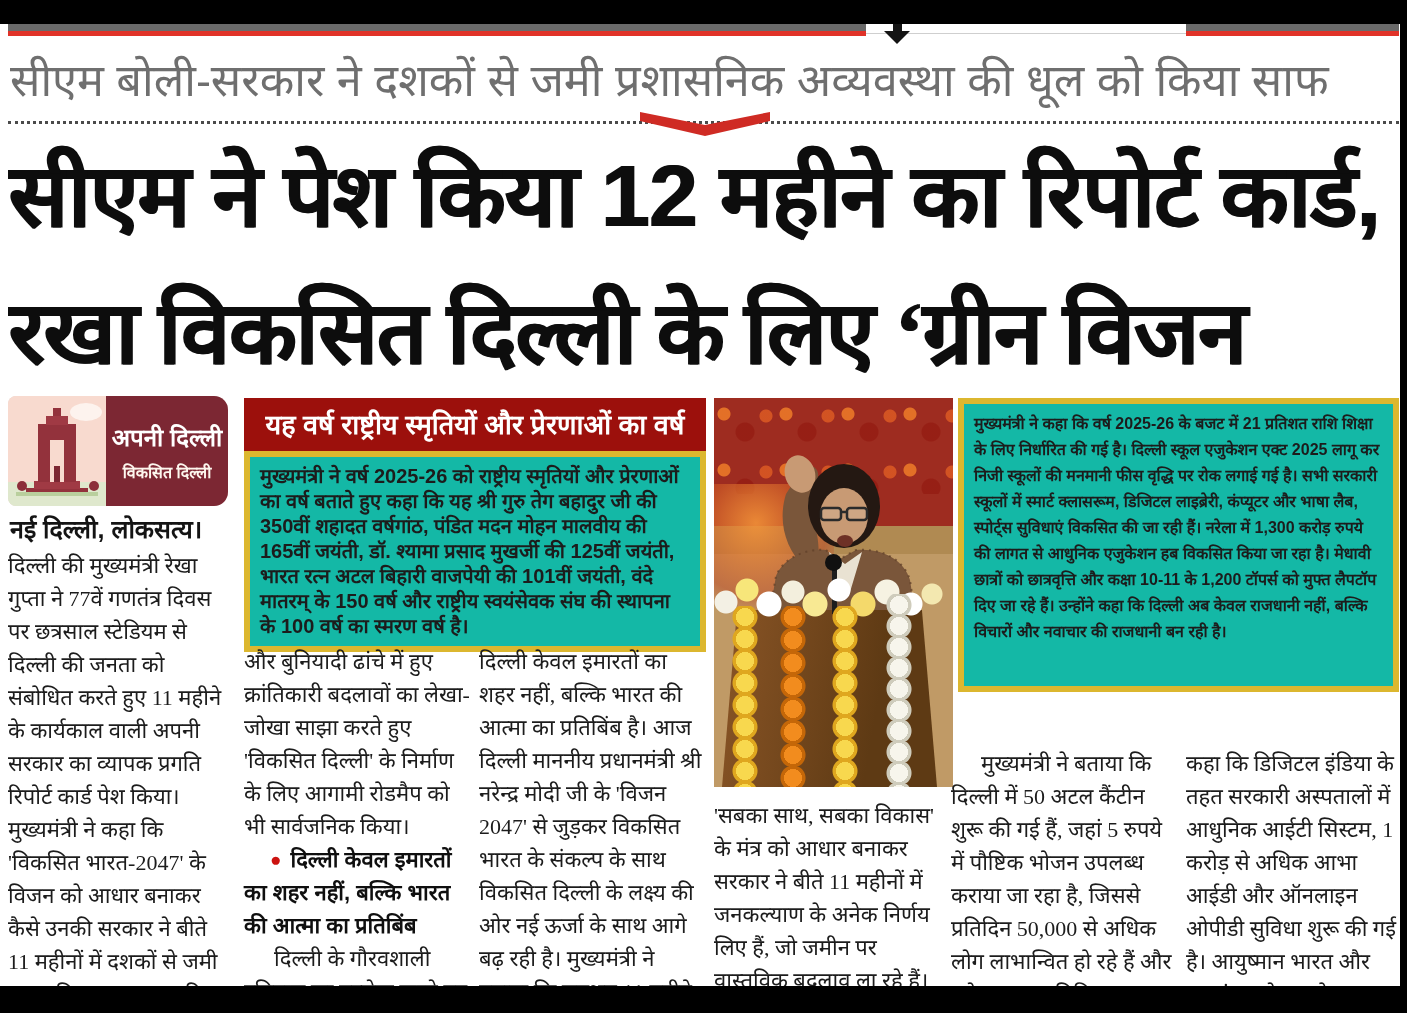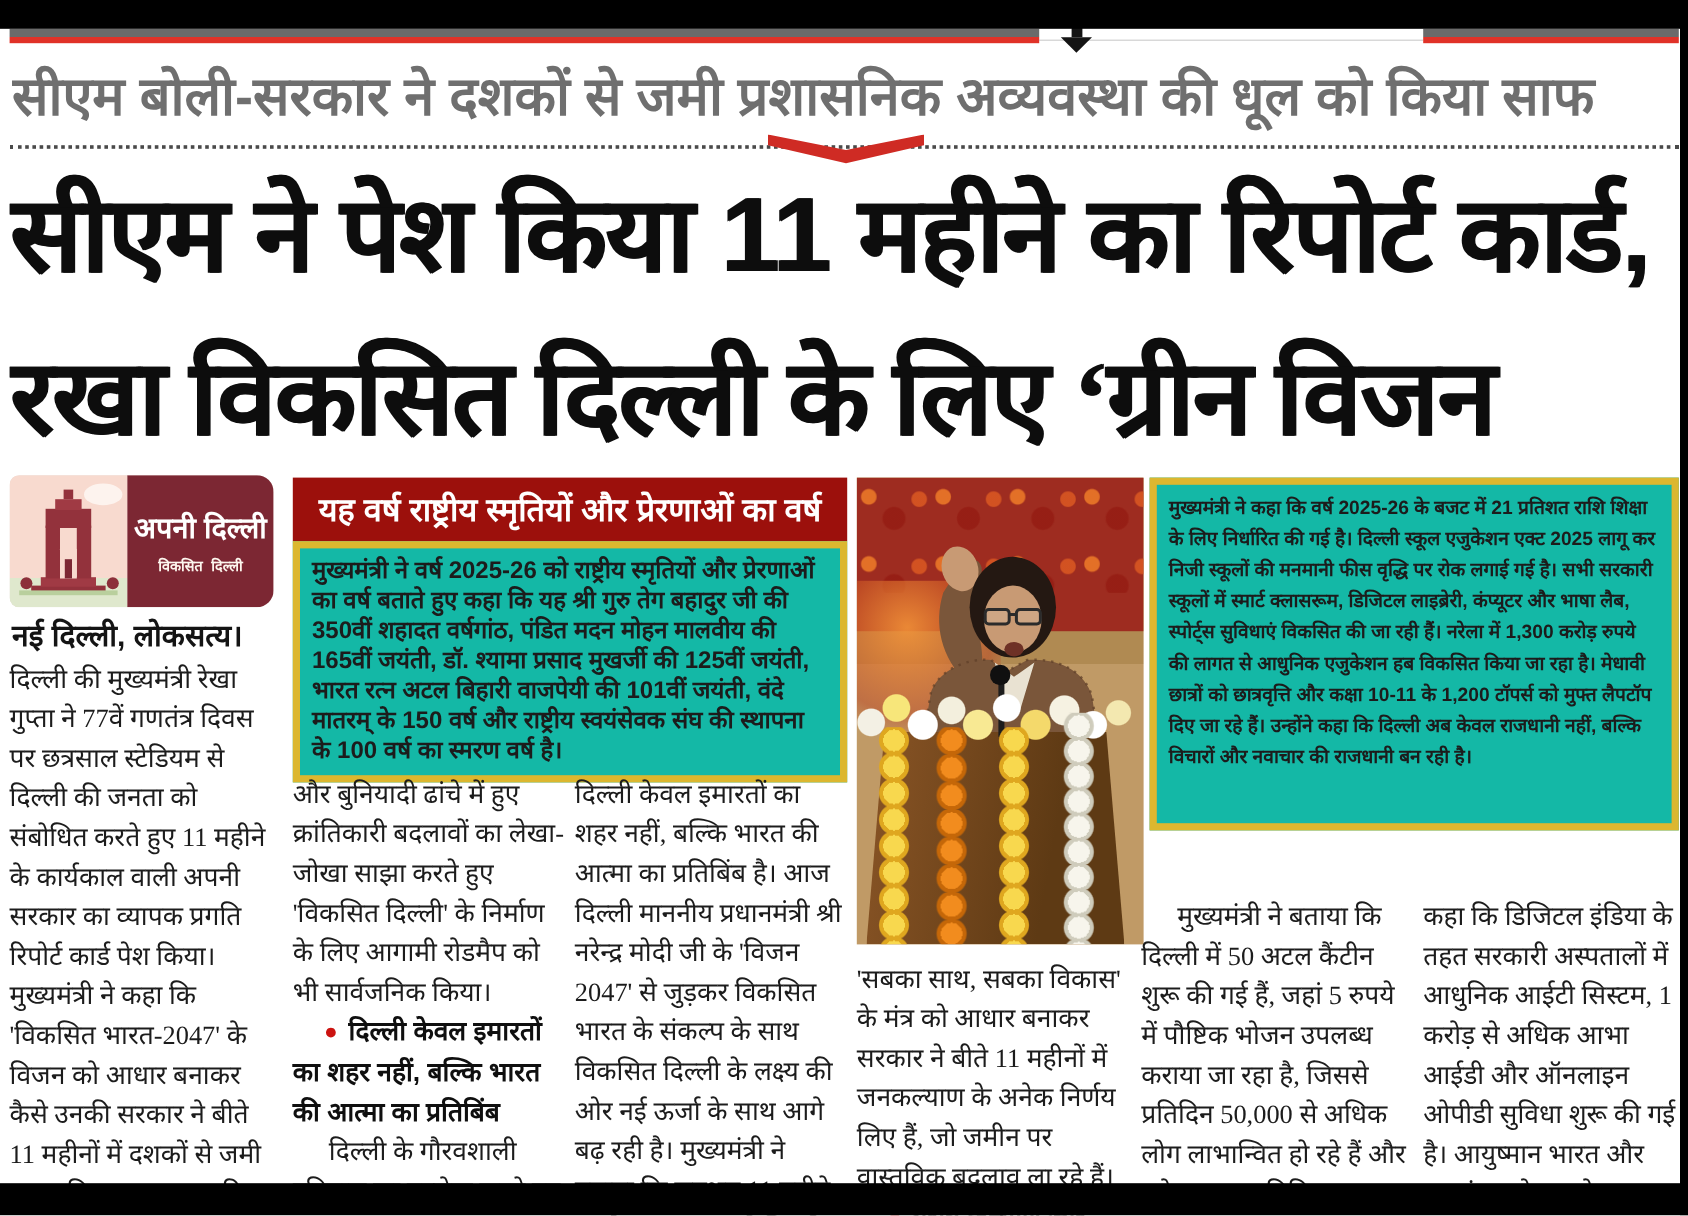--- a/index.html
+++ b/index.html
@@ -16,41 +16,41 @@
   .rule{position:absolute;top:24px;height:12px;z-index:4;
         background:linear-gradient(to bottom,#6a6a6a 0 55%, var(--accent-red,#e03228) 55% 100%);}
   .rule-left{left:8px;width:858px;}
   .rule-right{left:1186px;width:213px;}
   .rule-thin{position:absolute;left:866px;top:33px;width:320px;height:1px;background:#cfcfcf;z-index:3;}
   .down-arrow{position:absolute;left:884px;top:22px;z-index:5;}
   .down-arrow .stem{width:9px;height:9px;background:#141414;margin:0 auto;}
   .down-arrow .tri{width:0;height:0;border-left:13px solid transparent;border-right:13px solid transparent;border-top:13px solid #141414;}
 
   .kicker{position:absolute;left:10px;top:48px;width:1386px;height:66px;z-index:2;
-          font-size:45px;font-weight:700;color:var(--kicker-gray,#6f6f6f);
+          font-size:45px;font-weight:400;color:var(--kicker-gray,#6f6f6f);
           white-space:nowrap;overflow:hidden;letter-spacing:0;}
 
   .dotted{position:absolute;left:8px;top:121px;width:1391px;border-top:3px dotted #4a4a4a;z-index:2;}
   .chevron{position:absolute;left:640px;top:112px;z-index:3;}
 
   .headline{position:absolute;left:8px;top:136px;width:1392px;z-index:2;color:#0d0d0d;
             font-weight:900;font-size:88px;letter-spacing:-1px;white-space:nowrap;overflow:hidden;
             text-shadow:1.5px 0 0 #0d0d0d;}
   .headline .line{line-height:120px;}
   .headline .line2{margin-top:18px;font-family:Liberation Serif, serif;}
 
   
   .logo{position:absolute;left:8px;top:396px;width:220px;height:110px;display:flex;z-index:2;
         border-radius:8px 14px 14px 8px;overflow:hidden;box-shadow:0 0 0 1px #e7d8d2 inset;}
   .logo-left{width:98px;background:linear-gradient(#f8dacf 0 78%,#dfe8cd 78% 100%);position:relative;flex:none;}
   .logo-left svg{position:absolute;inset:0;}
   .logo-right{flex:1;background:var(--logo-maroon,#7c2733);color:#fff;display:flex;flex-direction:column;
               justify-content:center;align-items:center;gap:8px;text-align:center;}
   .logo-line1{font-size:24px;font-weight:800;}
-  .logo-line2{font-size:12px;font-weight:800;color:#fdf6ee;font-family:Liberation Mono, monospace;}
+  .logo-line2{font-size:16px;font-weight:800;color:#fdf6ee;}
 
   .dateline{position:absolute;left:10px;top:511px;font-size:25px;font-weight:700;color:#141414;z-index:2;}
 
   
   .textcol{position:absolute;z-index:2;font-family:"Liberation Serif",serif;
            font-size:22px;line-height:33px;color:#1c1c1c;}
   .textcol p{margin:0;}
   .indent{text-indent:30px;}
   .subhead{font-weight:700;color:#0f0f0f;text-indent:26px;font-family:"Liberation Sans",sans-serif;font-size:22px;}
   .bullet{color:var(--bullet-red,#cc1310);margin-right:9px;font-size:19px;vertical-align:1px;}
@@ -129,21 +129,21 @@
   <div class="kicker">सीएम बोली-सरकार ने दशकों से जमी प्रशासनिक अव्यवस्था की धूल को किया साफ</div>
 
   <div class="dotted"></div>
   <div class="chevron">
     <svg width="130" height="26" viewBox="0 0 130 26">
       <polygon points="0,0 65,13 130,0 130,9 65,24 0,9" fill="#cf2b24"></polygon>
     </svg>
   </div>
 
   <div class="headline">
-    <div class="line line1">सीएम ने पेश किया 11 महीने का रिपोर्ट कार्ड,</div>
+    <div class="line line1">सीएम ने पेश किया 12 महीने का रिपोर्ट कार्ड,</div>
     <div class="line line2">रखा विकसित दिल्ली के लिए ‘ग्रीन विजन</div>
   </div>
 
   <div class="logo">
     <div class="logo-left">
       <svg viewBox="0 0 98 110" width="98" height="110">
         <ellipse cx="78" cy="16" rx="16" ry="9" fill="#fdf3ee"></ellipse>
         <rect x="18" y="92" width="62" height="7" fill="#93323c"></rect>
         <rect x="26" y="85" width="46" height="8" fill="#a03a44"></rect>
         <rect x="30" y="42" width="12" height="44" fill="#93323c"></rect>

